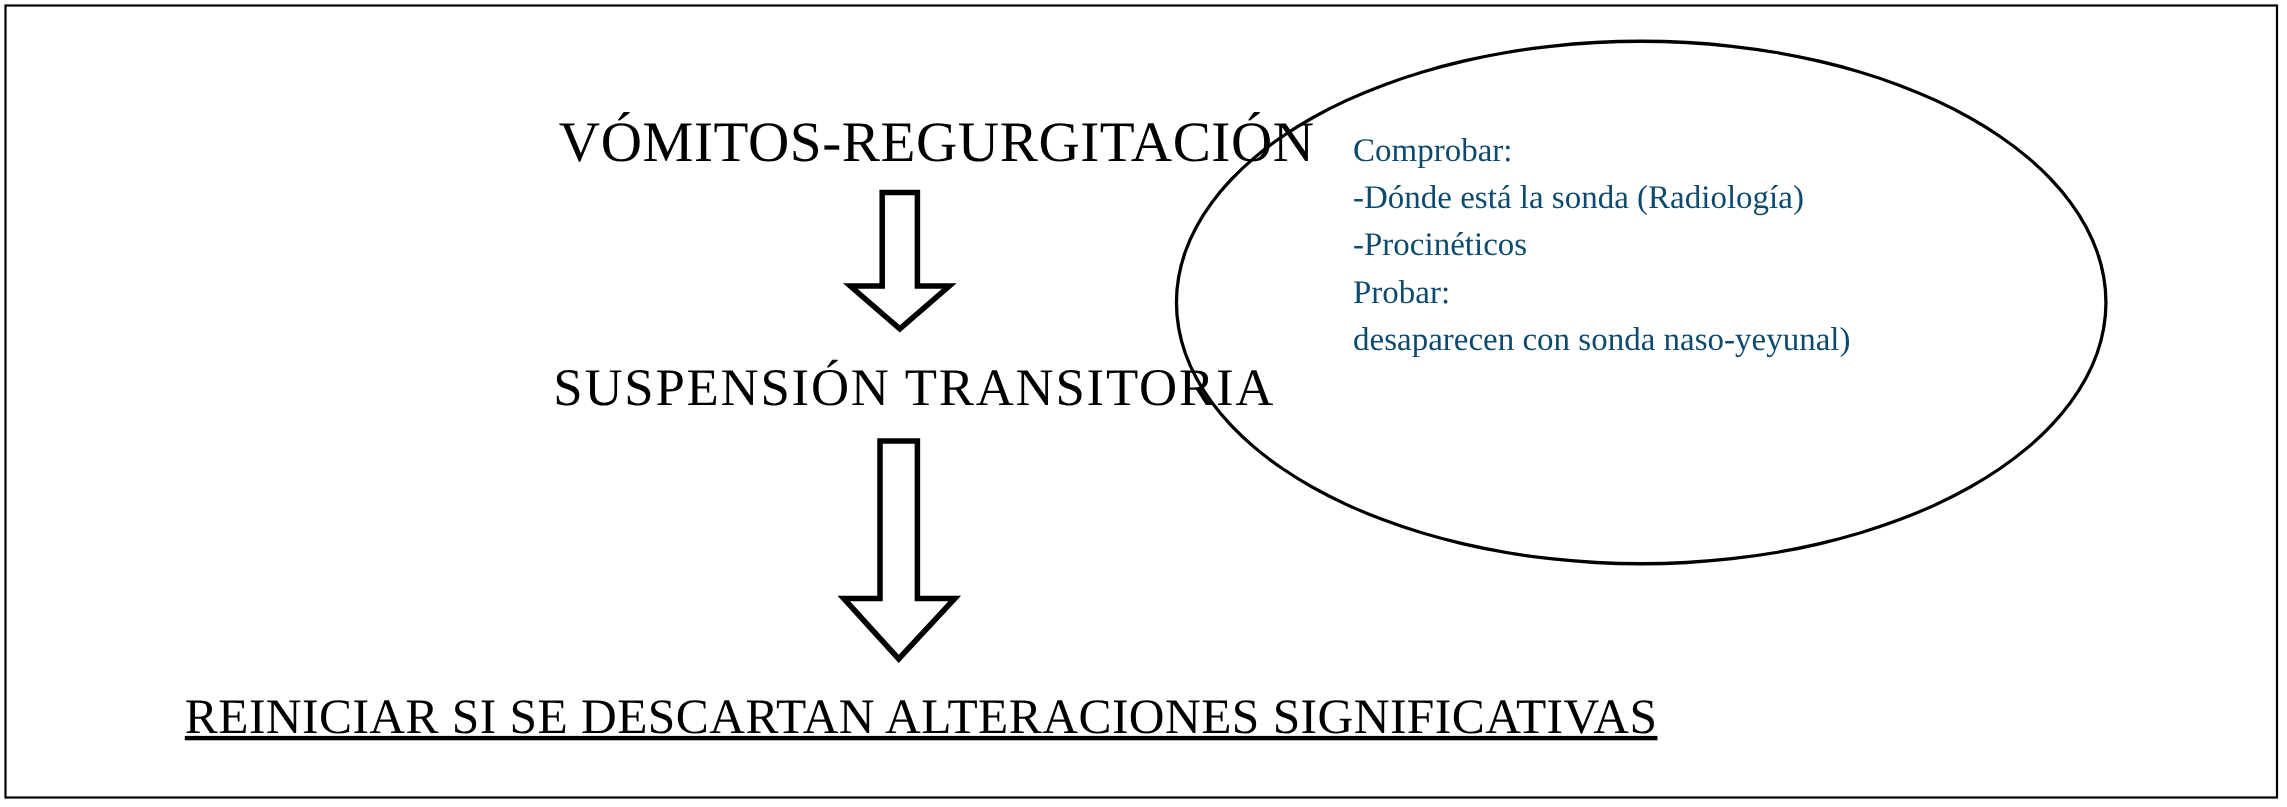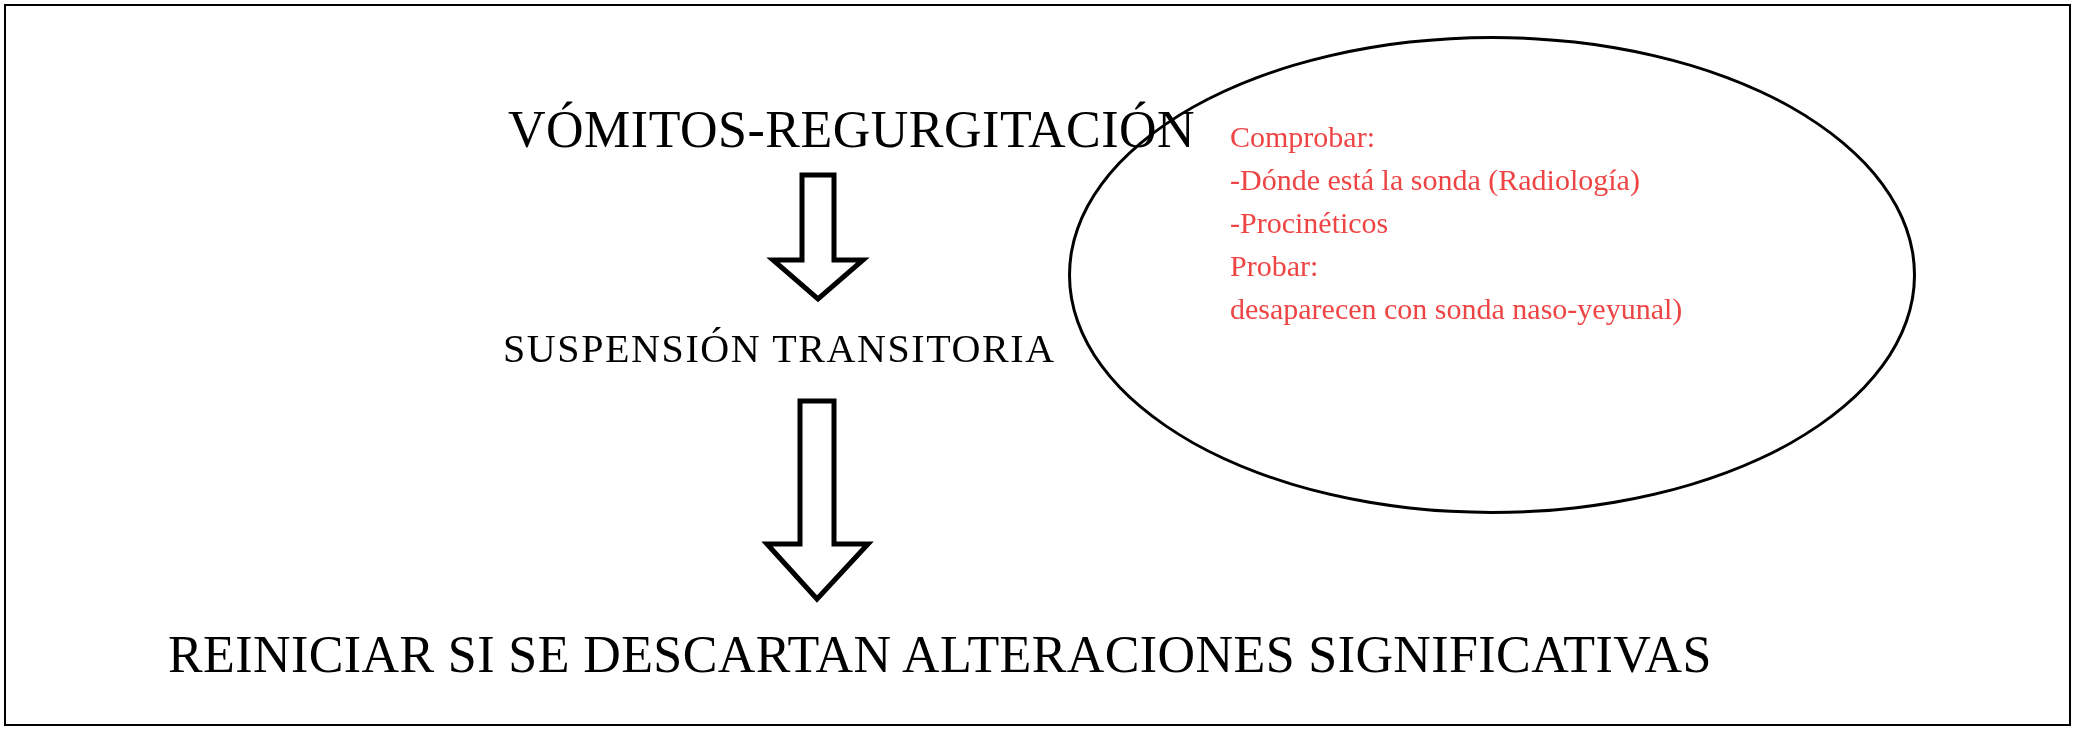--- a/index.html
+++ b/index.html
@@ -41,29 +41,30 @@
   #node-vomitos {
     left: 508px;
     top: 100px;
     font-size: 52px;
     letter-spacing: 0.5px;
   }
 
   #node-suspension {
     left: 503px;
     top: 325px;
-    font-size: 40px;
+    font-size: 48px;
     letter-spacing: 1.6px;
   }
 
   #node-reiniciar {
     left: 168px;
     top: 625px;
-    font-size: 52px;
+    font-size: 45px;
     letter-spacing: 0.4px;
+    text-decoration: underline;
   }
 
   
   .block-arrow {
     position: absolute;
   }
   .block-arrow svg {
     display: block;
     overflow: visible;
   }
@@ -101,21 +102,21 @@
     background: transparent;
   }
 
   #callout-text {
     position: absolute;
     left: 162px;
     top: 80px;
     width: 415px;
     font-size: 30px;
     line-height: 1.43;
-    color: #ef4444;
+    color: #0c4a6e;
   }
   #callout-text .line {
     white-space: nowrap;
   }
   
   #callout-text .line-justified {
     white-space: normal;
     text-align: justify;
     text-align-last: justify;
   }

